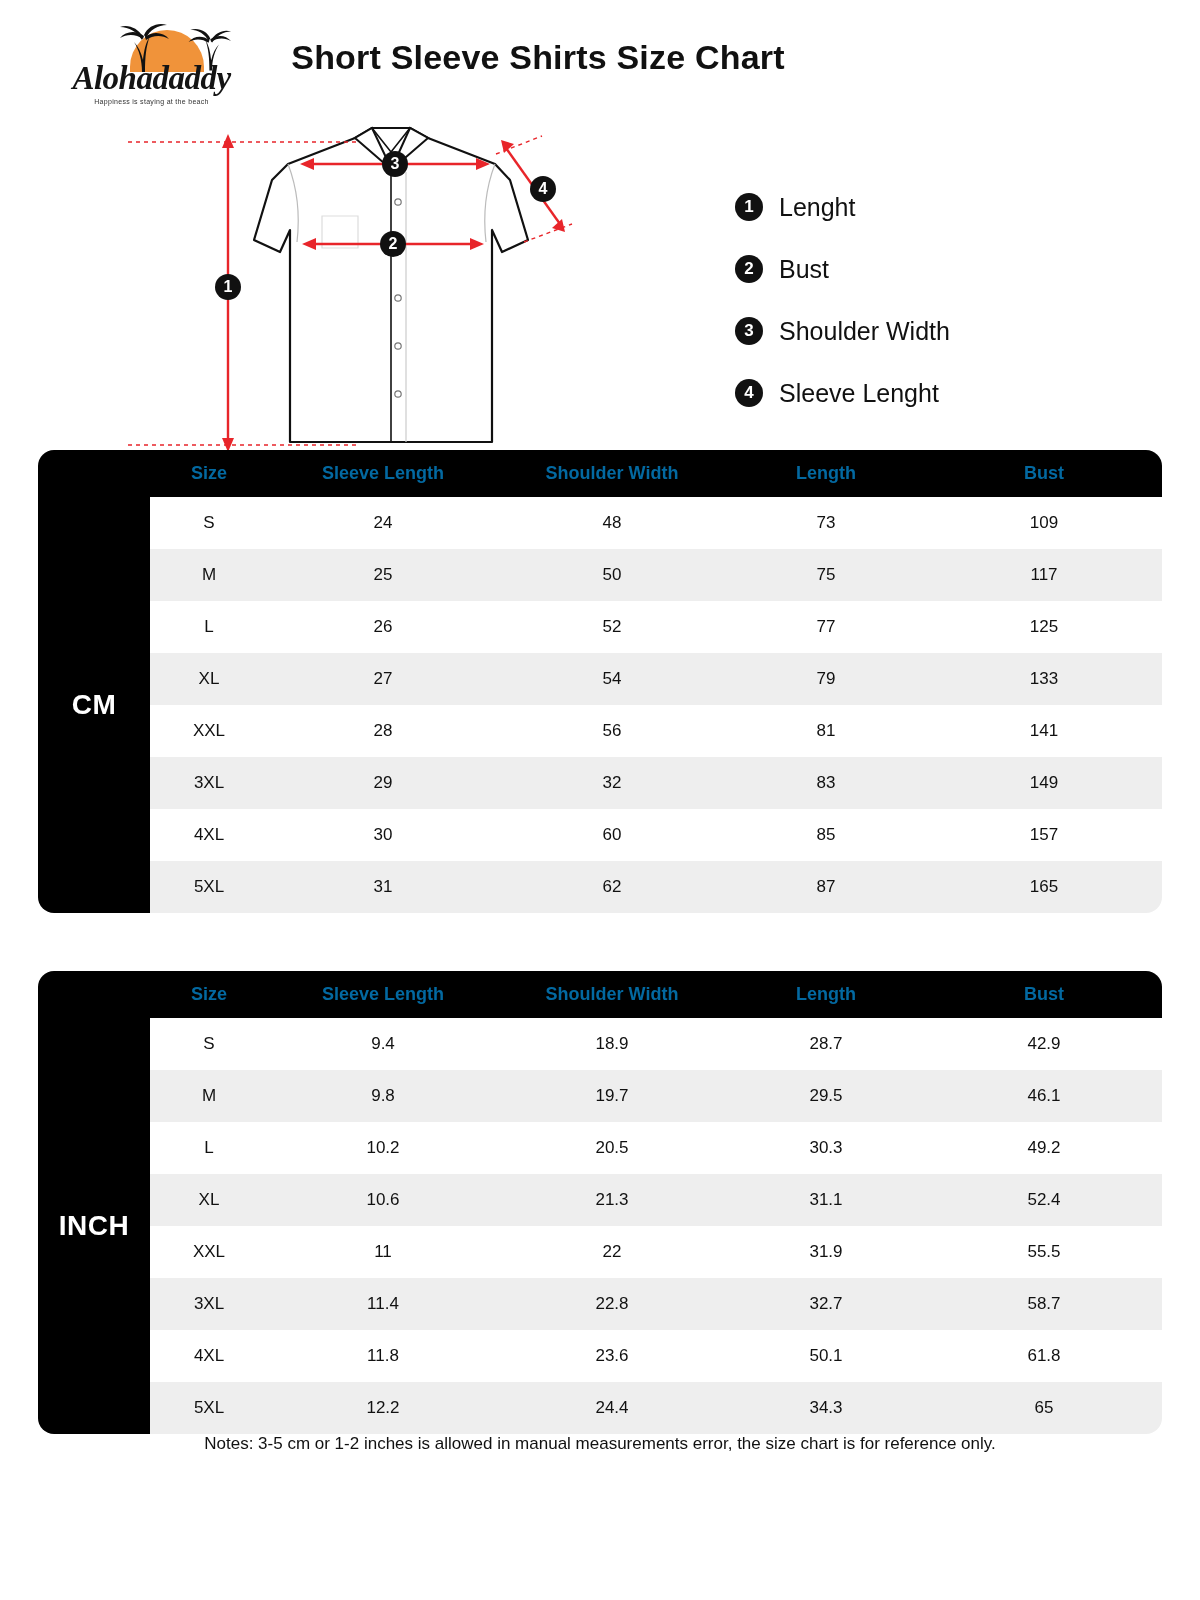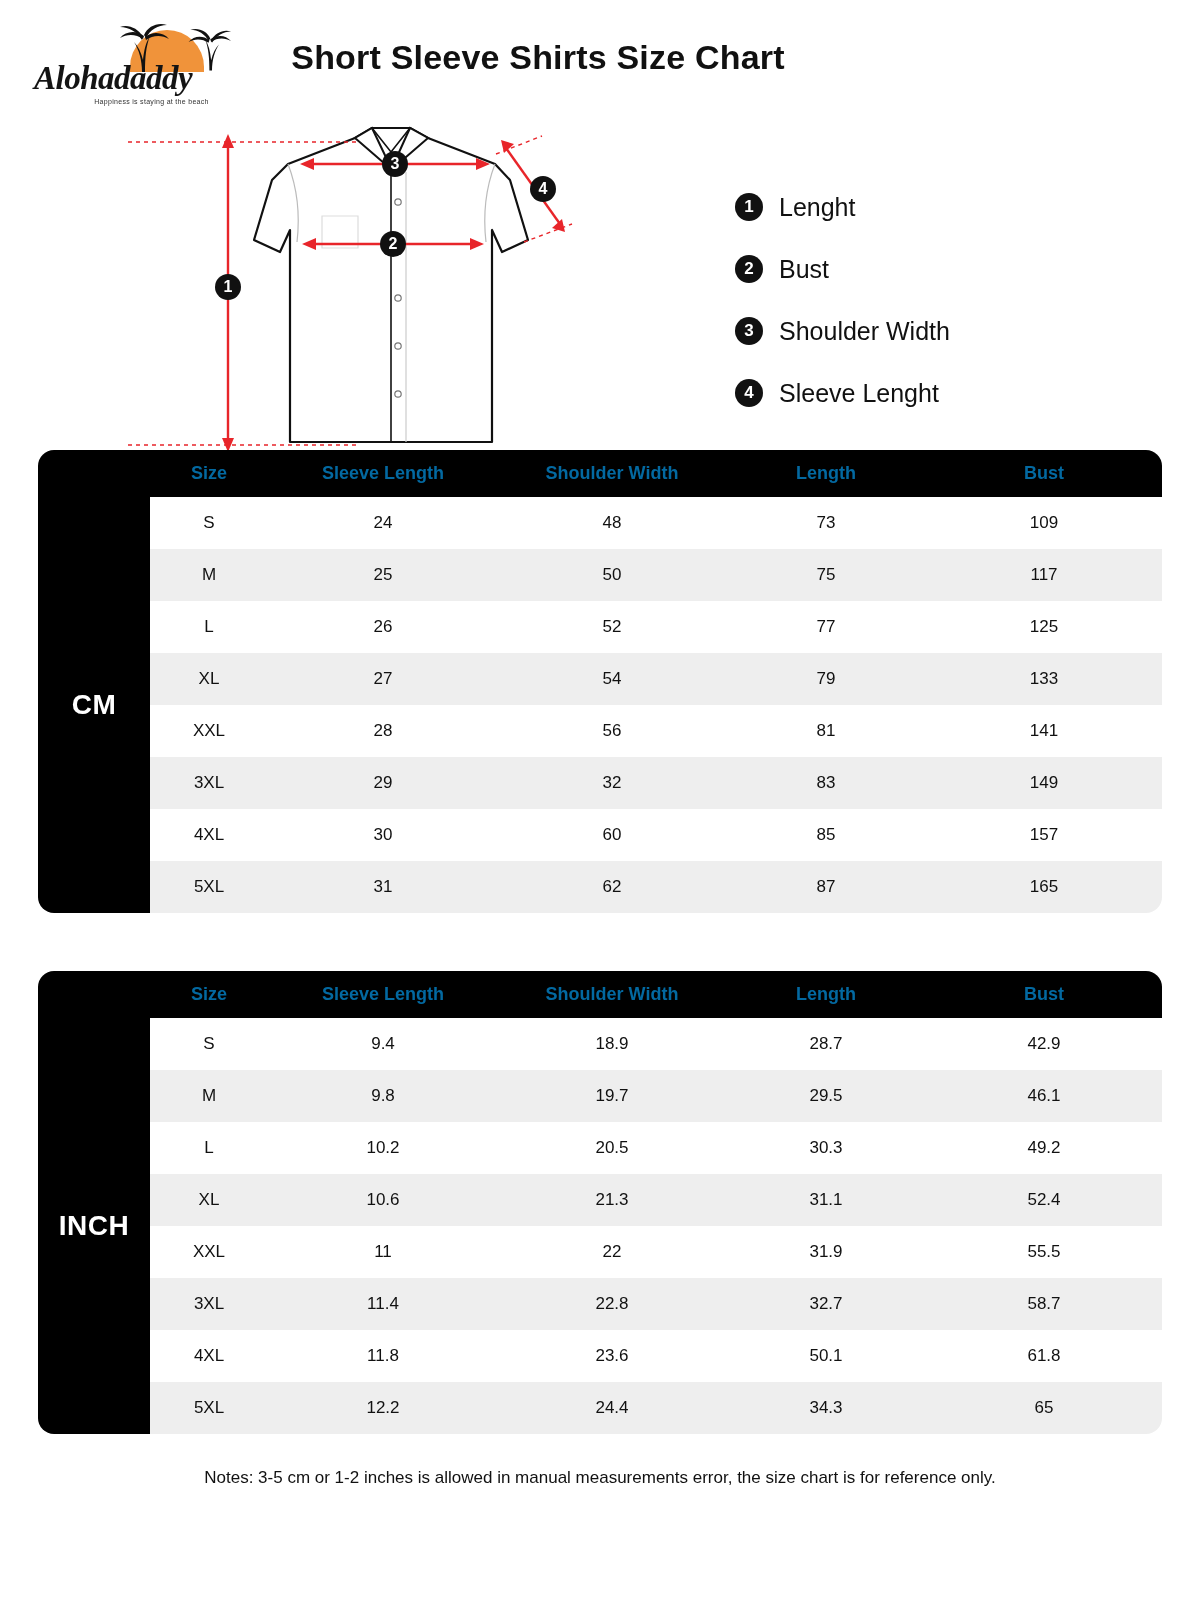--- a/index.html
+++ b/index.html
@@ -39,21 +39,21 @@
   }
   .palm {
     position: absolute;
     fill: #111;
   }
   .brand-name {
     position: absolute;
     left: 0;
     top: 44px;
     width: 235px;
-    text-align: left;
+    text-align: center;
     font-family: "Liberation Serif", serif;
     font-size: 33px;
     font-weight: bold;
     font-style: italic;
     letter-spacing: -0.5px;
     color: #141414;
   }
   .brand-tag {
     position: absolute;
     left: 0;
@@ -177,21 +177,20 @@
   col.c-unit  { width: 112px; }
   col.c-size  { width: 118px; }
   col.c-sleeve{ width: 230px; }
   col.c-shoul { width: 228px; }
   col.c-len   { width: 200px; }
   col.c-bust  { width: 236px; }
 
   .table-gap { height: 58px; }
 
   .notes {
-    margin-top: 34px;
     text-align: center;
     font-size: 17px;
     color: #111;
   }
 </style>
 </head>
 <body>
 
 <div class="header">
 

